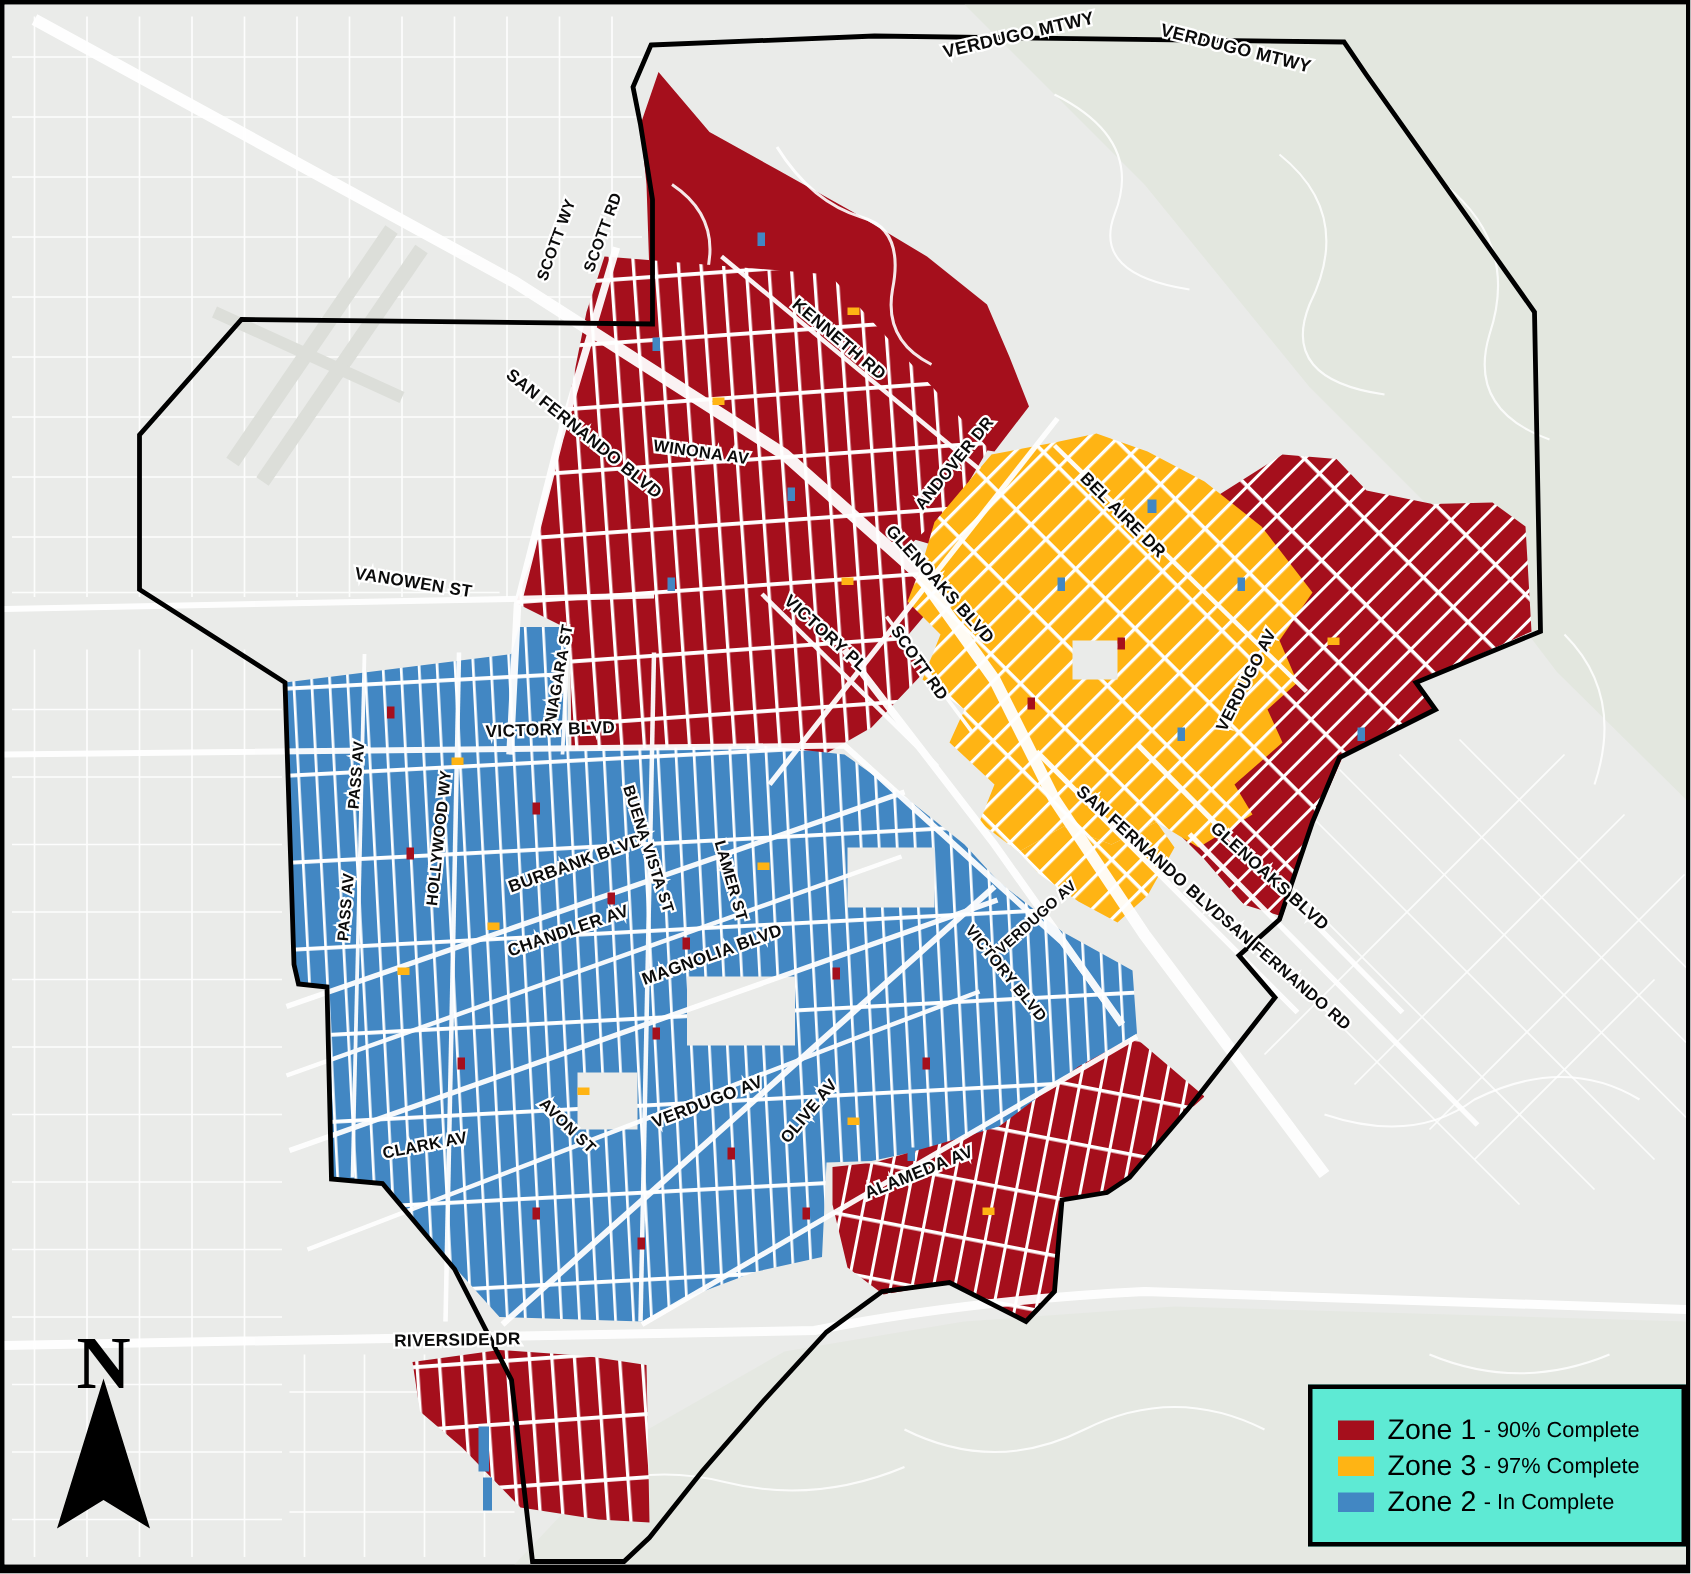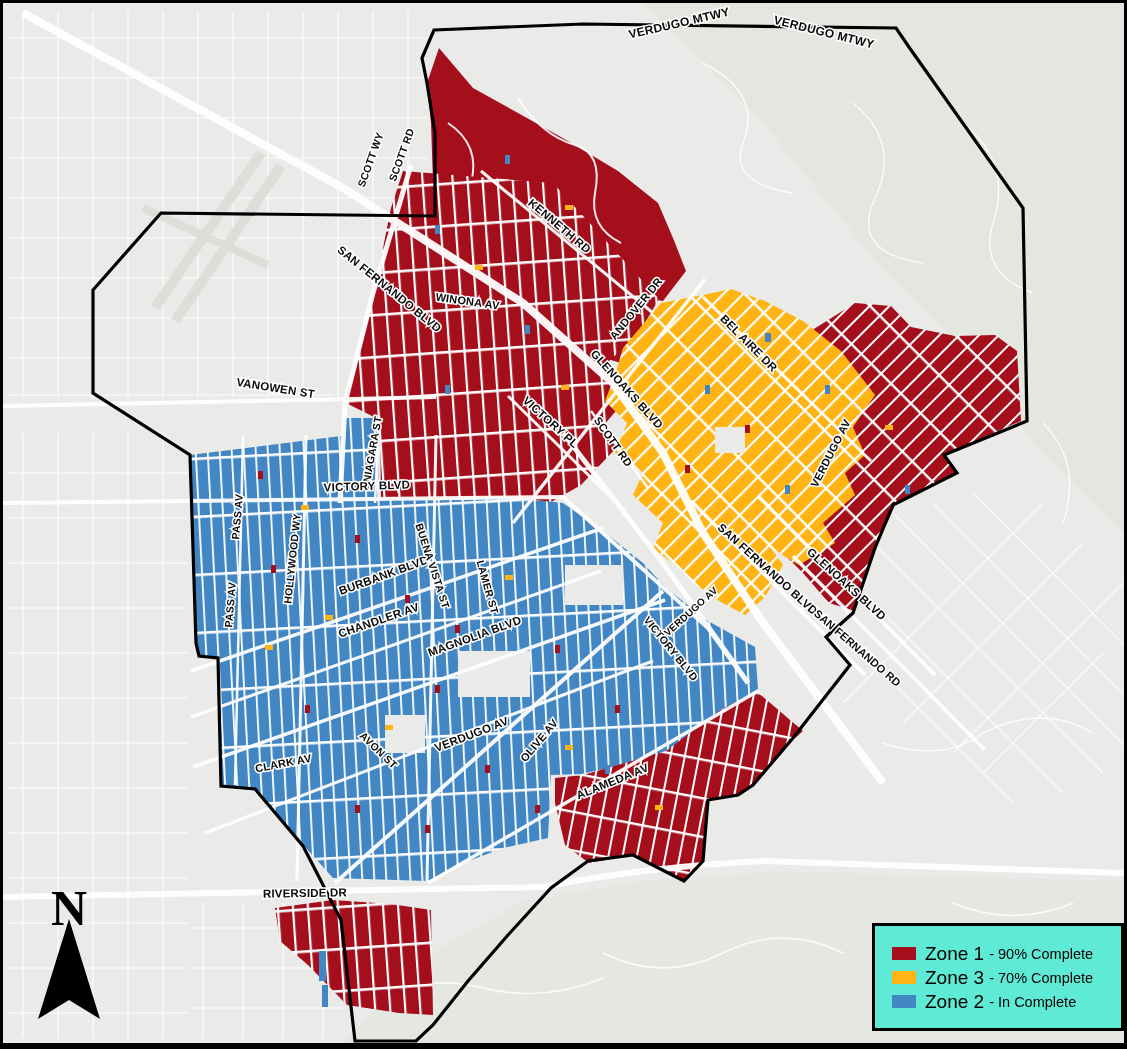--- a/index.html
+++ b/index.html
@@ -242,21 +242,21 @@
 
 <div class="legend">
   <div class="legend-row">
     <span class="legend-swatch" style="background: rgb(165, 15, 28);"></span>
     <span class="legend-zone">Zone 1</span>
     <span class="legend-desc">- 90% Complete</span>
   </div>
   <div class="legend-row">
     <span class="legend-swatch" style="background: rgb(255, 180, 20);"></span>
     <span class="legend-zone">Zone 3</span>
-    <span class="legend-desc">- 70% Complete</span>
+    <span class="legend-desc">- 97% Complete</span>
   </div>
   <div class="legend-row">
     <span class="legend-swatch" style="background: rgb(66, 135, 195);"></span>
     <span class="legend-zone">Zone 2</span>
     <span class="legend-desc">- In Complete</span>
   </div>
 </div>
 </div>
 
 </body></html>

